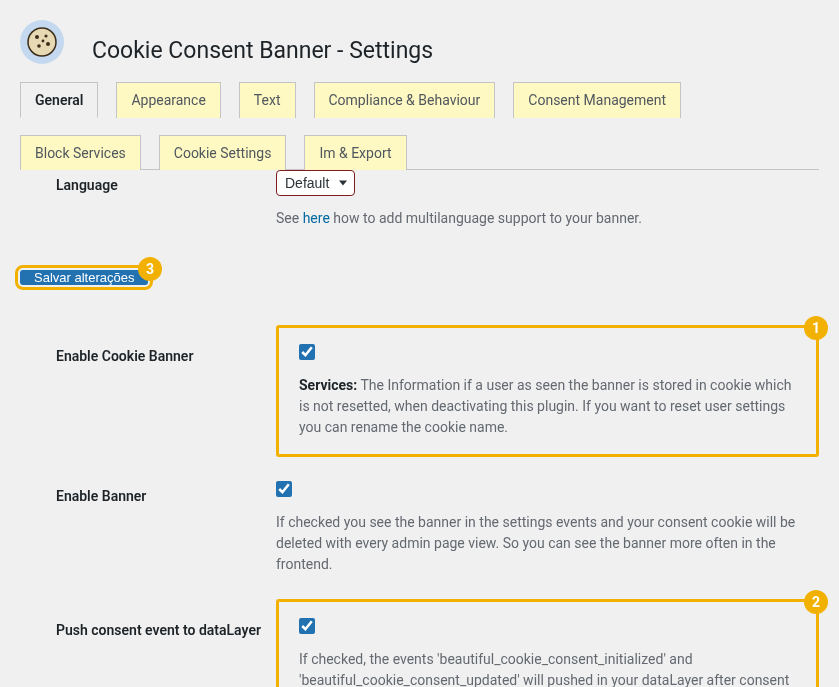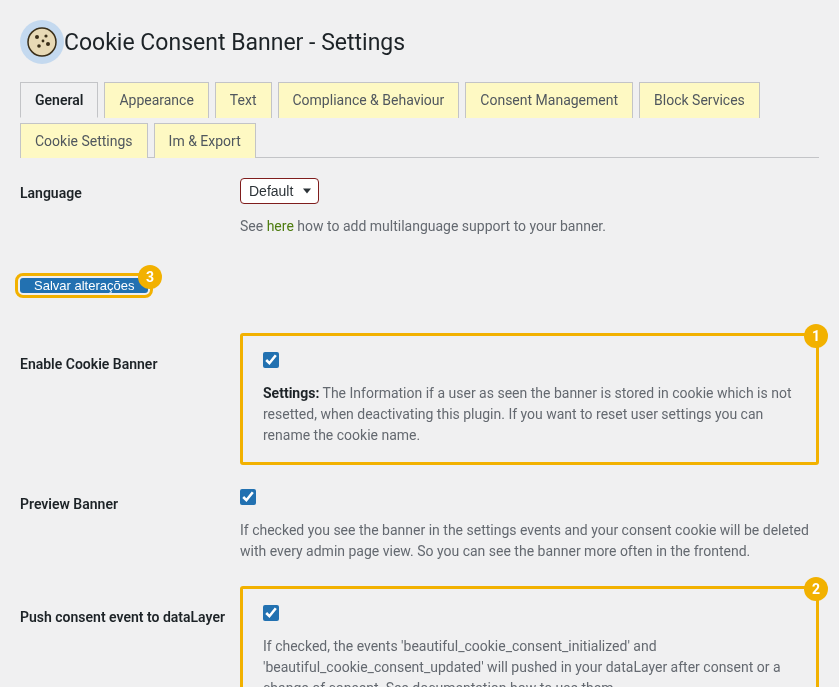--- a/index.html
+++ b/index.html
@@ -6,45 +6,44 @@
     body {
       font-family: -apple-system, BlinkMacSystemFont, "Segoe UI", Roboto, sans-serif;
       font-size: 14px;
       color: #3c434a;
       background: #f0f0f1;
       padding: 20px;
       width: 839px;
     }
     .page-header {
       display: flex;
-      align-items: center;
-      gap: 0;
+      align-items: flex-end;
+      gap: 28px;
       margin-bottom: 18px;
     }
     .logo {
       width: 44px;
       height: 44px;
       border-radius: 50%;
       background: #c4d9ef;
       display: flex;
       align-items: center;
       justify-content: center;
     }
     .logo svg { width: 36px; height: 36px; }
     .page-title {
       font-size: 23px;
       font-weight: 400;
       color: #1d2327;
     }
     .tabs {
       display: flex;
       flex-wrap: wrap;
-      gap: 6px;
+      gap: 18px;
       border-bottom: 1px solid #c3c4c7;
-      margin-bottom: 20px;
     }
     .tab {
       padding: 9px 14px;
       background: #fef9c3;
       border: 1px solid #c3c4c7;
       border-bottom: none;
       color: #50575e;
       font-size: 14px;
       cursor: pointer;
       margin-bottom: -1px;
@@ -60,20 +59,21 @@
       align-items: flex-start;
       margin-bottom: 24px;
     }
     .form-label {
       width: 220px;
       flex-shrink: 0;
       font-weight: 600;
       color: #1d2327;
       padding-top: 6px;
       line-height: 1.4;
+      margin-left: 36px;
     }
     .form-field {
       flex: 1;
     }
     .select {
       padding: 4px 24px 4px 8px;
       border: 1px solid #7f1d1d;
       border-radius: 4px;
       background: #fff;
       font-size: 14px;
@@ -96,21 +96,21 @@
       border-right: 4px solid transparent;
       border-top: 5px solid #2c3338;
       pointer-events: none;
     }
     .description {
       color: #646970;
       margin-top: 12px;
       line-height: 1.5;
     }
     .link {
-      color: #4d7c0f;
+      color: #0369a1;
       cursor: pointer;
     }
     .save-row {
       margin: 40px 0 40px 0;
       position: relative;
     }
     .save-btn {
       background: #2271b1;
       color: #fff;
       border: none;
@@ -215,28 +215,28 @@
   <span class="save-badge">3</span>
 </div>
 
 <div class="form-row row-highlighted">
   <div class="form-label">Enable Cookie Banner</div>
   <div class="form-field">
     <div class="highlight-box">
       <span class="highlight-badge">1</span>
       <input type="checkbox" class="checkbox" checked="" style="">
       <p class="description">
-        <span class="strong">Settings:</span><span> The Information if a user as seen the banner is stored in cookie which is not resetted, when deactivating this plugin. If you want to reset user settings you can rename the cookie name.</span>
+        <span class="strong">Services:</span><span> The Information if a user as seen the banner is stored in cookie which is not resetted, when deactivating this plugin. If you want to reset user settings you can rename the cookie name.</span>
       </p>
     </div>
   </div>
 </div>
 
 <div class="form-row">
-  <div class="form-label">Preview Banner</div>
+  <div class="form-label">Enable Banner</div>
   <div class="form-field">
     <input type="checkbox" class="checkbox" checked="" style="">
     <p class="description">If checked you see the banner in the settings events and your consent cookie will be deleted with every admin page view. So you can see the banner more often in the frontend.</p>
   </div>
 </div>
 
 <div class="form-row row-highlighted">
   <div class="form-label">Push consent event to dataLayer</div>
   <div class="form-field">
     <div class="highlight-box">

